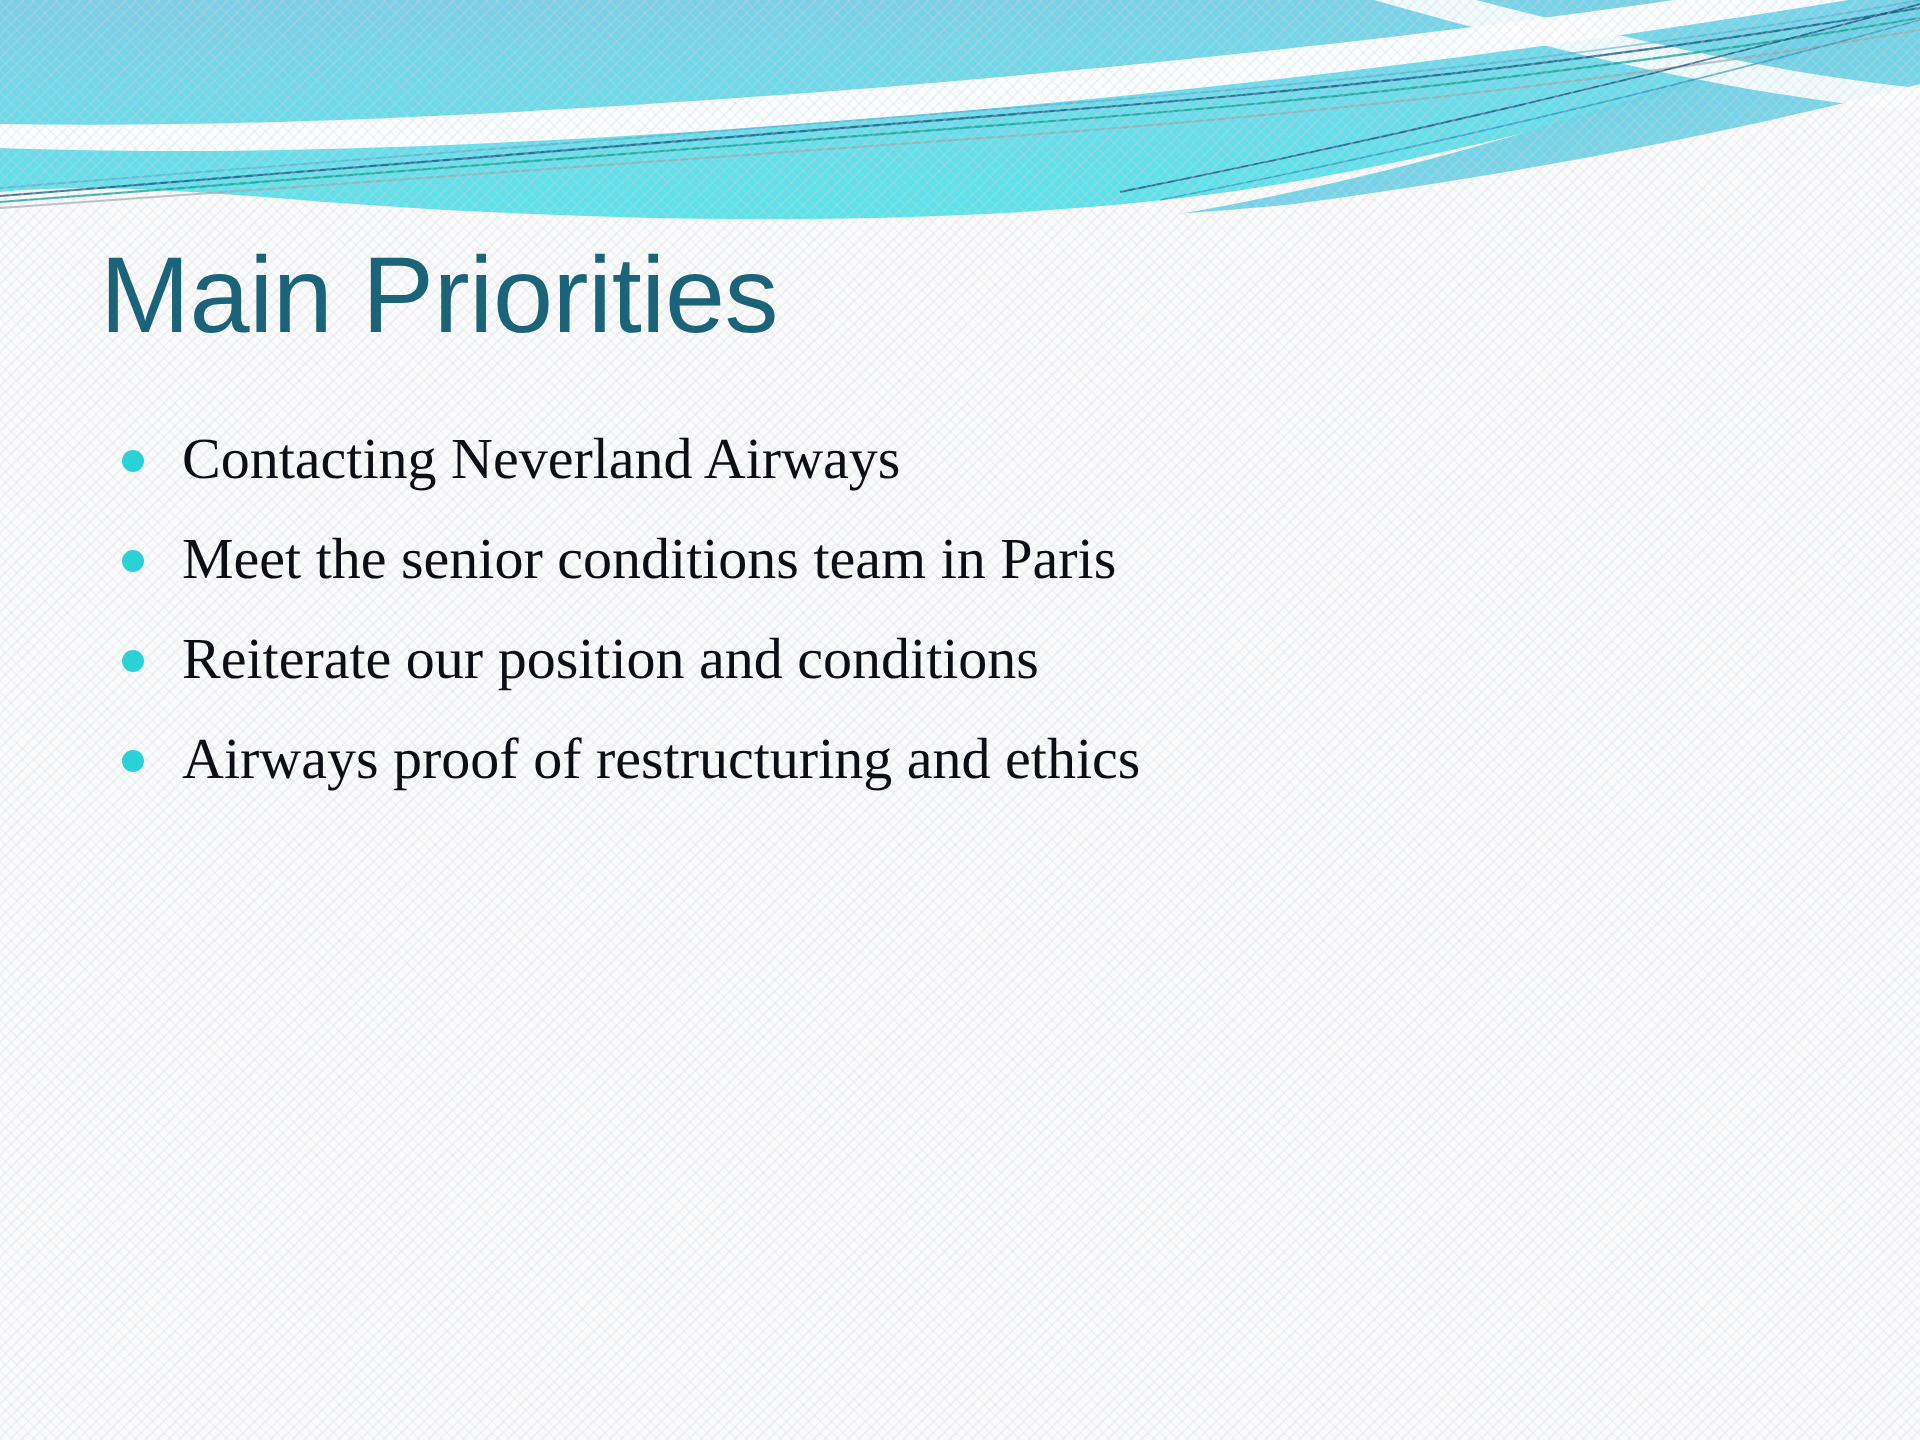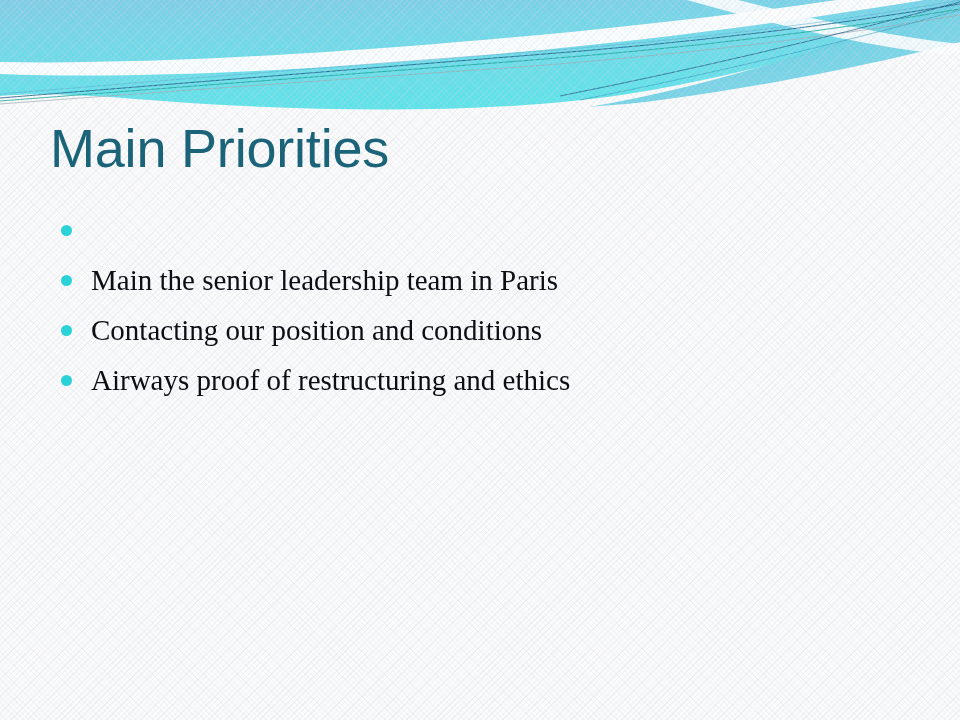--- a/index.html
+++ b/index.html
@@ -175,28 +175,29 @@
 
   <div id="texture"></div>
 
   <div id="content">
 
     <div id="page-title">Main Priorities</div>
 
     <ul id="bullet-list">
       <li class="bullet-item">
         <span class="bullet-marker"></span>
-      </li>
-      <li class="bullet-item">
-        <span class="bullet-marker"></span>
-        <span class="bullet-label">Main the senior leadership team in Paris</span>
-      </li>
-      <li class="bullet-item">
-        <span class="bullet-marker"></span>
-        <span class="bullet-label">Contacting our position and conditions</span>
+        <span class="bullet-label">Contacting Neverland Airways</span>
+      </li>
+      <li class="bullet-item">
+        <span class="bullet-marker"></span>
+        <span class="bullet-label">Meet the senior conditions team in Paris</span>
+      </li>
+      <li class="bullet-item">
+        <span class="bullet-marker"></span>
+        <span class="bullet-label">Reiterate our position and conditions</span>
       </li>
       <li class="bullet-item">
         <span class="bullet-marker"></span>
         <span class="bullet-label">Airways proof of restructuring and ethics</span>
       </li>
     </ul>
 
   </div>
 </div>
 

